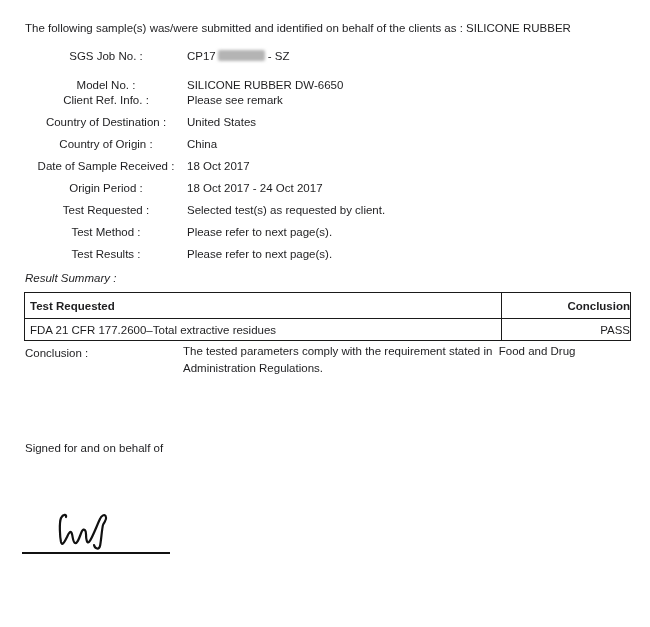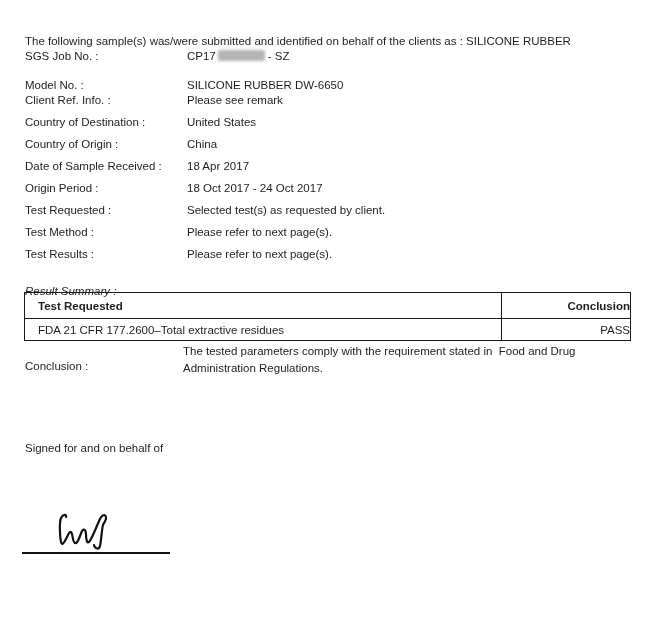--- a/index.html
+++ b/index.html
@@ -1,39 +1,39 @@
 <!DOCTYPE html>
 <html><head>
 <meta charset="utf-8">
 <style>
   html, body { margin:0; padding:0; background:#ffffff; }
   .page {
     position:relative; width:650px; height:627px; overflow:hidden;
     background:#ffffff; color:#1e1e20;
     font-family:"Liberation Sans", sans-serif; font-size:11.5px;
   }
-  .line { position:absolute; left:25px; line-height:14px; white-space:nowrap;margin-top:13px; }
+  .line { position:absolute; left:25px; line-height:14px; white-space:nowrap; }
   .intro { top:21px; }
   .info-row { position:absolute; left:25px; line-height:14px; white-space:nowrap; }
-  .info-row .lbl { display:inline-block; width:162px; vertical-align:top; }
+  .info-row .lbl { display:inline-block; width:162px; vertical-align:top;text-align:center; }
   .info-row .val { display:inline-block; vertical-align:top; }
   .redact {
     display:inline-block; width:47px; height:11px; margin:0 3px 0 2px;
     background:#b4b4b4; border-radius:2px; filter:blur(1.5px); vertical-align:-1px;
   }
   .summary-heading { top:271px;font-style:italic; }
   .summary-table {
     position:absolute; left:24px; top:292px;
     border-collapse:collapse; table-layout:fixed;
     font-size:11.5px; color:#1e1e20;
   }
   .summary-table th, .summary-table td { border:1px solid #1a1a1a; overflow:hidden; }
   .summary-table th { height:23px; font-weight:bold; }
   .summary-table td { height:19px; font-weight:normal;margin-top:17px; }
-  .summary-table .c1 { text-align:left; padding-left:13px; }
+  .summary-table .c1 { text-align:left; padding-left:5px; }
   .summary-table .c2 { text-align:right; padding:0; }
   .concl-lbl { top:346px; }
   .concl-val {
     position:absolute; left:183px; top:343px;
     line-height:17.4px; font-size:11.5px;
   }
   .pre { white-space:pre;margin-top:40px; }
   .signed-block { position:absolute; left:25px; top:442px; line-height:12.8px; white-space:nowrap; }
   .sig-svg { position:absolute; left:45px; top:512px; }
   .sig-line { position:absolute; left:22px; top:552px; width:148px; height:2px; background:#111111; }
@@ -56,21 +56,21 @@
     <div class="info-row" style="top:93px">
       <span class="lbl">Client Ref. Info. :</span><span class="val">Please see remark</span>
     </div>
     <div class="info-row" style="top:115px">
       <span class="lbl">Country of Destination :</span><span class="val">United States</span>
     </div>
     <div class="info-row" style="top:137px">
       <span class="lbl">Country of Origin :</span><span class="val">China</span>
     </div>
     <div class="info-row" style="top:159px">
-      <span class="lbl">Date of Sample Received :</span><span class="val">18 Apr 2017</span>
+      <span class="lbl">Date of Sample Received :</span><span class="val">18 Oct 2017</span>
     </div>
     <div class="info-row" style="top:181px">
       <span class="lbl">Origin Period :</span><span class="val">18 Oct 2017 - 24 Oct 2017</span>
     </div>
     <div class="info-row" style="top:203px">
       <span class="lbl">Test Requested :</span><span class="val">Selected test(s) as requested by client.</span>
     </div>
     <div class="info-row" style="top:225px">
       <span class="lbl">Test Method :</span><span class="val">Please refer to next page(s).</span>
     </div>

